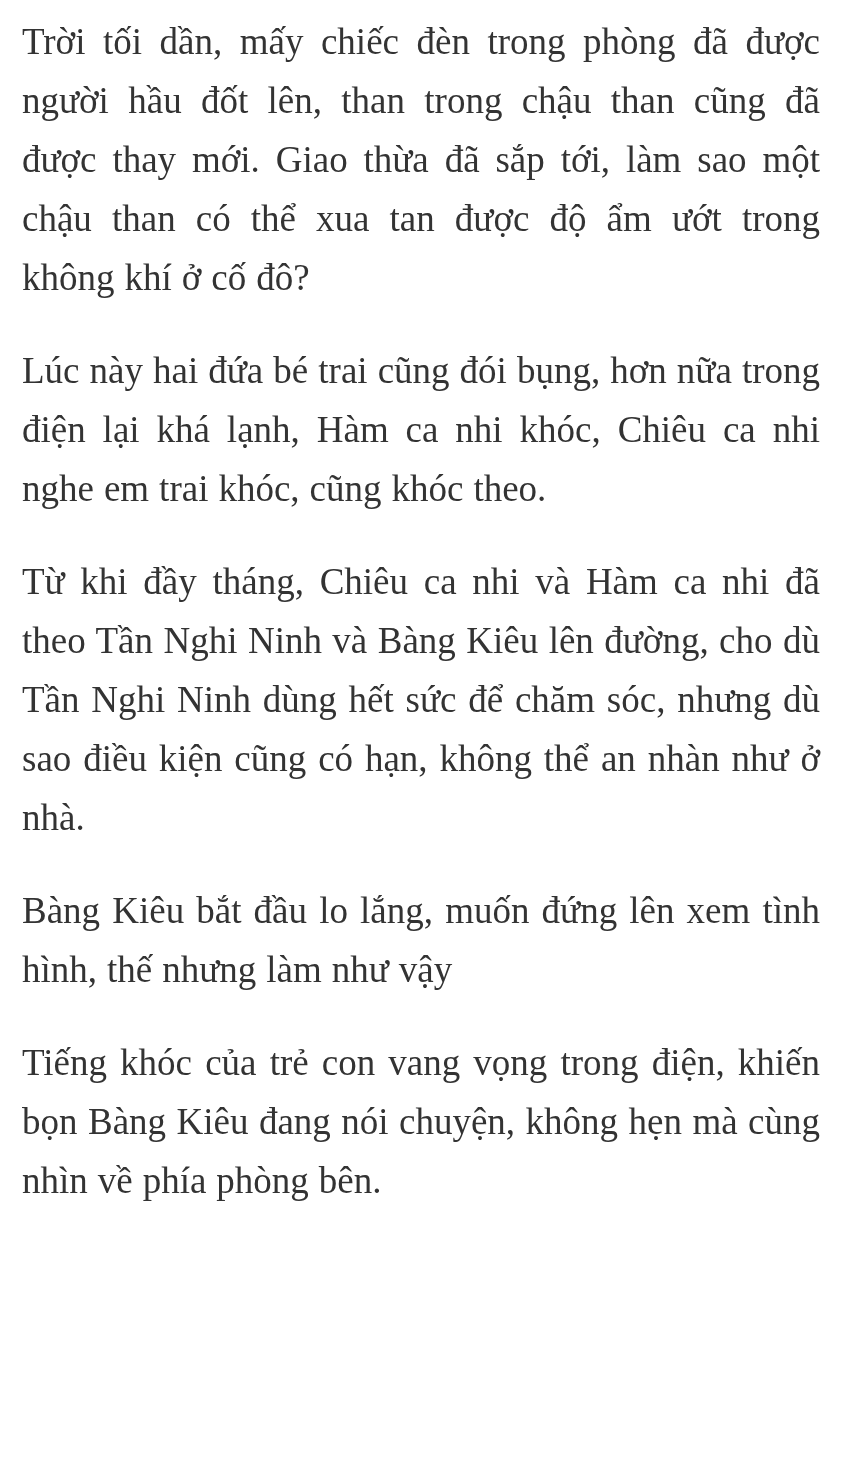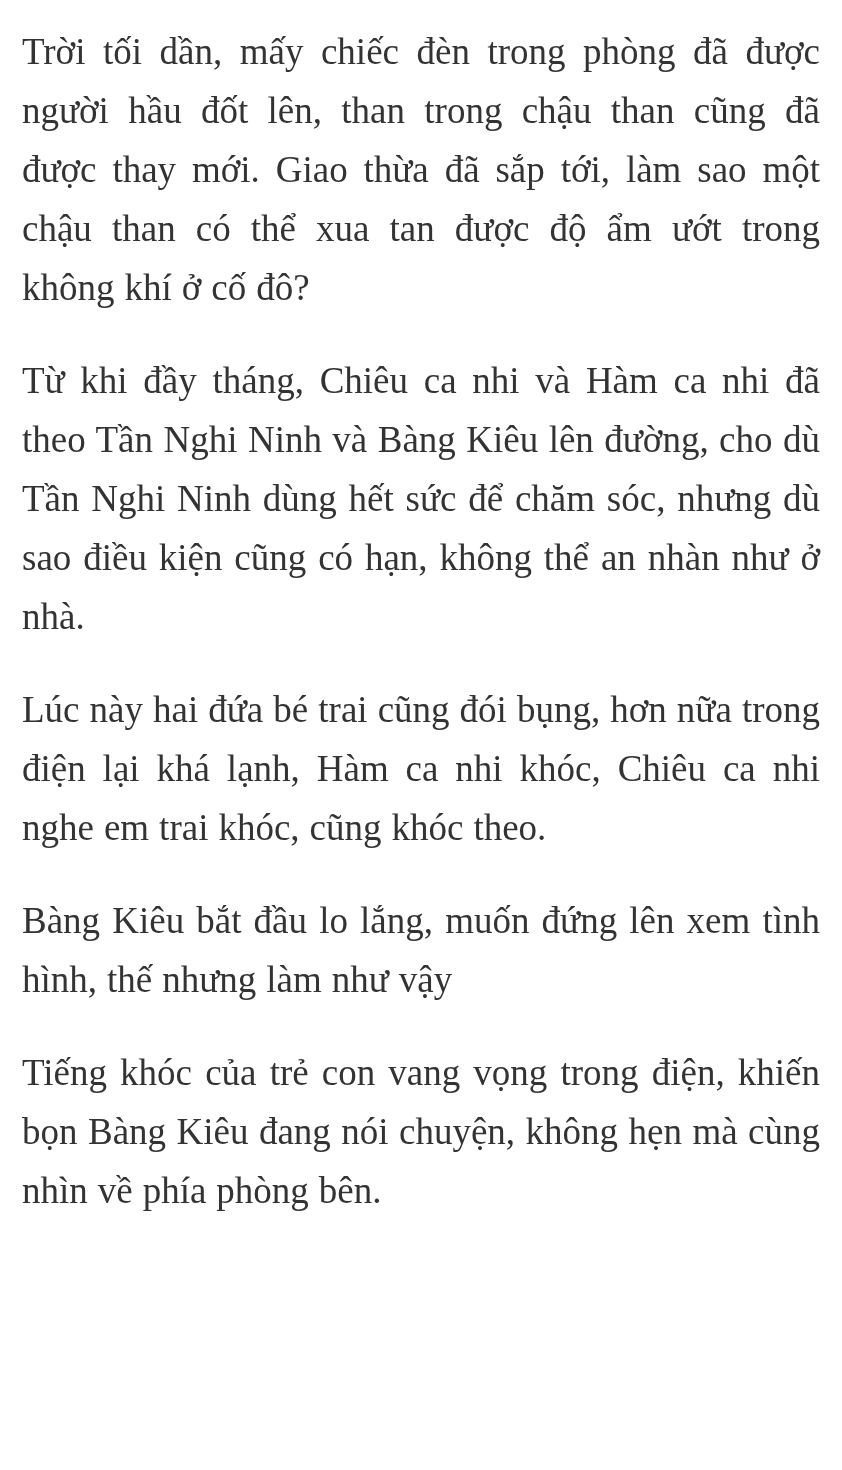--- a/index.html
+++ b/index.html
@@ -6,21 +6,21 @@
     margin: 0;
     padding: 0;
     background: #ffffff;
   }
   body {
     width: 842px;
     min-height: 1470px;
     font-family: "Liberation Serif", "DejaVu Serif", serif;
   }
   .reader {
-    padding: 22px 22px 0 22px;
+    padding: 12px 22px 0 22px;
     box-sizing: border-box;
     width: 842px;
   }
   .para {
     color: #333333;
     font-size: 37px;
     line-height: 59px;
     text-align: justify;
     text-justify: inter-word;
     margin: 0 0 34px 0;
@@ -30,17 +30,17 @@
   }
   .para:last-child {
     margin-bottom: 0;
   }
 </style>
 </head>
 <body>
 
 <div class="reader">
   <p class="para">Trời tối dần, mấy chiếc đèn trong phòng đã được người hầu đốt lên, than trong chậu than cũng đã được thay mới. Giao thừa đã sắp tới, làm sao một chậu than có thể xua tan được độ ẩm ướt trong không khí ở cố đô?</p>
+  <p class="para">Lúc này hai đứa bé trai cũng đói bụng, hơn nữa trong điện lại khá lạnh, Hàm ca nhi khóc, Chiêu ca nhi nghe em trai khóc, cũng khóc theo.</p>
   <p class="para">Từ khi đầy tháng, Chiêu ca nhi và Hàm ca nhi đã theo Tần Nghi Ninh và Bàng Kiêu lên đường, cho dù Tần Nghi Ninh dùng hết sức để chăm sóc, nhưng dù sao điều kiện cũng có hạn, không thể an nhàn như ở nhà.</p>
-  <p class="para">Lúc này hai đứa bé trai cũng đói bụng, hơn nữa trong điện lại khá lạnh, Hàm ca nhi khóc, Chiêu ca nhi nghe em trai khóc, cũng khóc theo.</p>
   <p class="para">Bàng Kiêu bắt đầu lo lắng, muốn đứng lên xem tình hình, thế nhưng làm như vậy</p>
   <p class="para">Tiếng khóc của trẻ con vang vọng trong điện, khiến bọn Bàng Kiêu đang nói chuyện, không hẹn mà cùng nhìn về phía phòng bên.</p>
 </div>
 
 </body></html>

